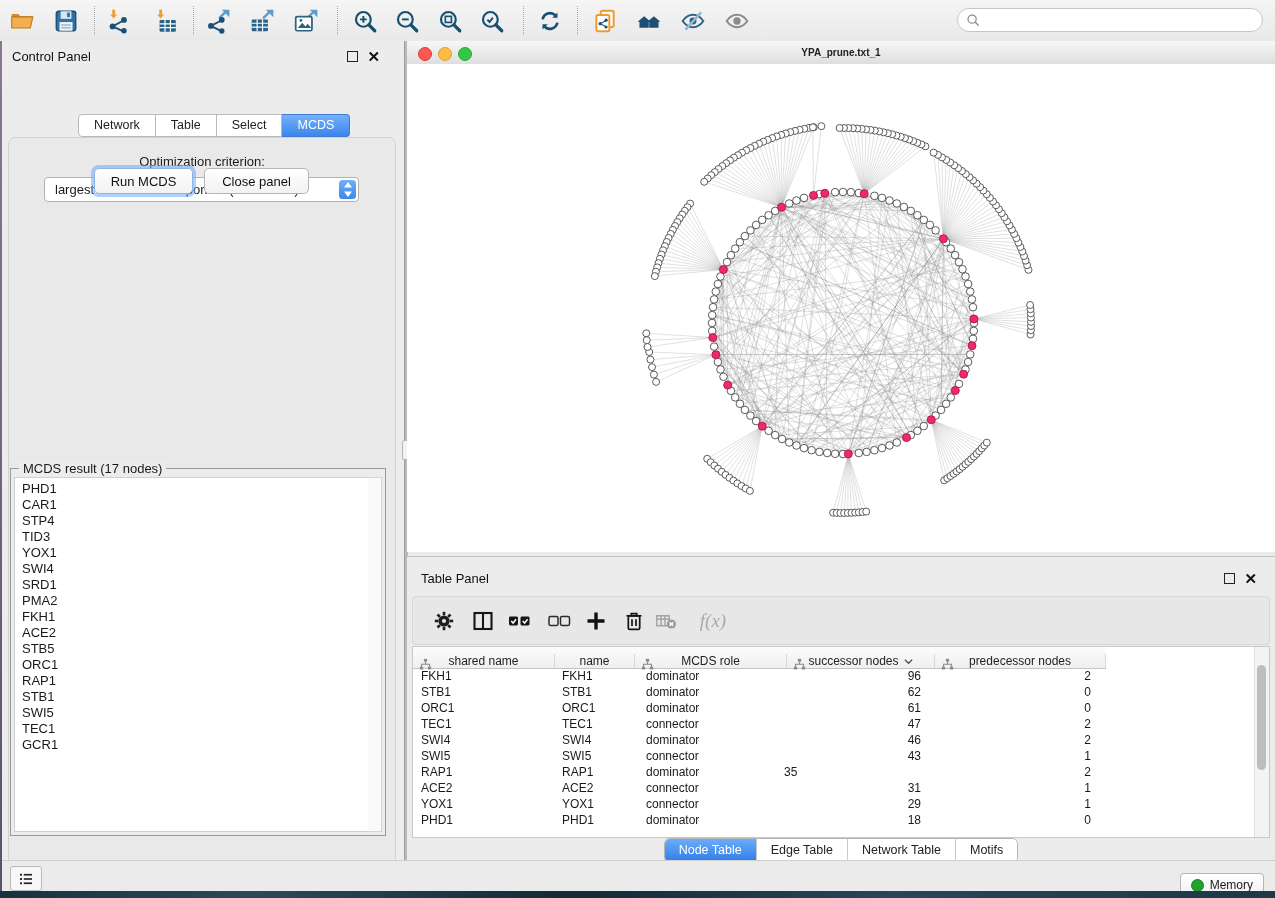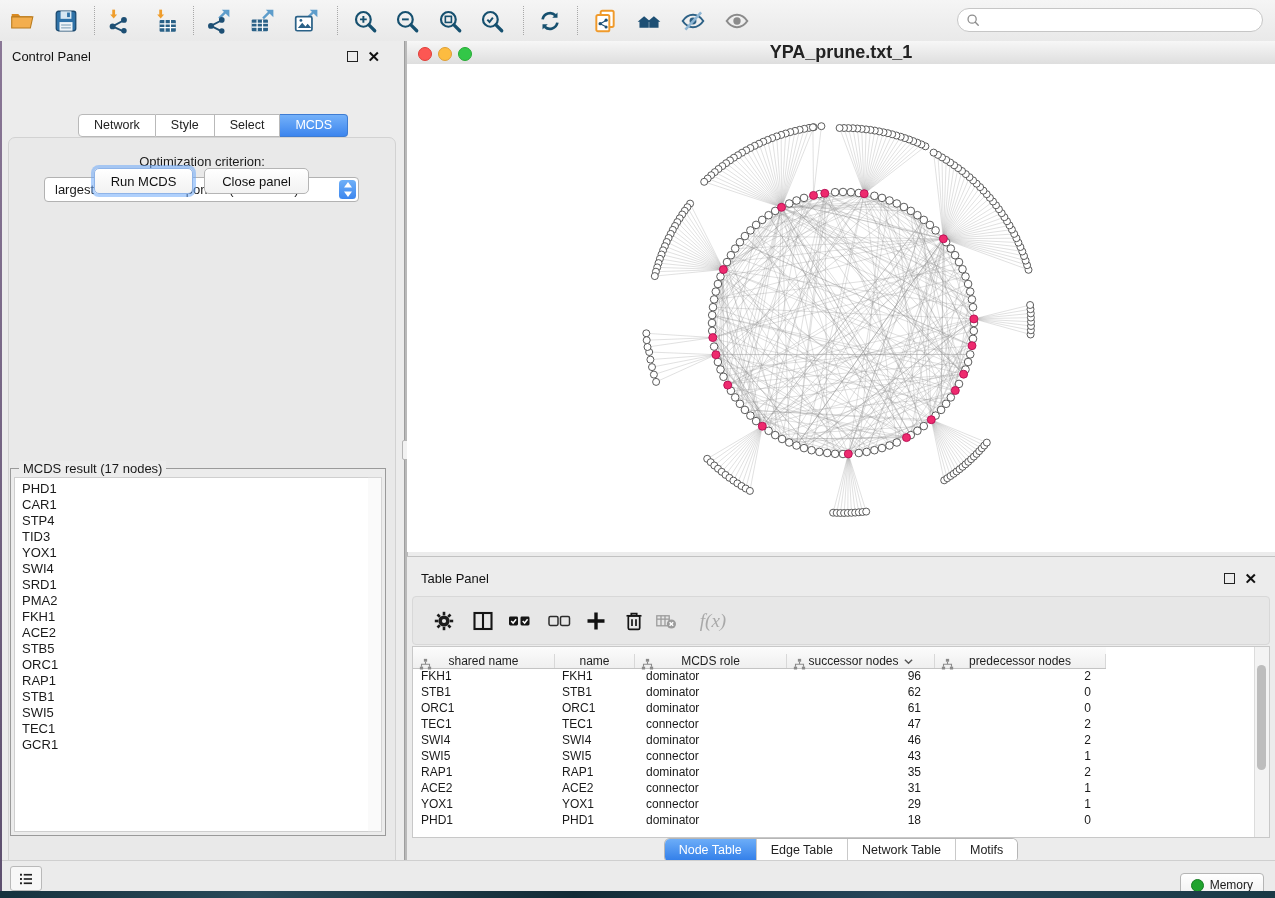--- a/index.html
+++ b/index.html
@@ -41,21 +41,21 @@
   .mcds-list{position:absolute;left:3px;top:8px;right:16px;bottom:3px;background:#fff;border:1px solid #cfcfcf;
              font-size:13px;line-height:16px;padding:3px 0 0 7px;overflow:hidden;}
   .mcds-scroll{position:absolute;top:8px;right:3px;bottom:3px;width:13px;background:#fafafa;border:1px solid #d5d5d5;border-left:none;}
   
   .vdivider{position:absolute;left:404px;top:41px;width:3px;height:819px;background:#b9b9b9;border-left:1px solid #9e9e9e;}
   .vhandle{position:absolute;left:402px;top:440px;width:8px;height:18px;background:#f2f2f2;border:1px solid #b5b5b5;border-radius:2px;}
   
   .netwin{position:absolute;left:407px;top:41px;width:868px;height:511px;}
   .nettitle{position:absolute;left:0;top:0;width:100%;height:23px;background:linear-gradient(#f7f7f7,#dedede);
             border-bottom:1px solid #b5b5b5;}
-  .nettitle .t{width:100%;text-align:center;font-size:18px;font-weight:bold;line-height:23px;color:#222;}
+  .nettitle .t{width:100%;text-align:center;font-size:10px;font-weight:bold;line-height:23px;color:#222;}
   .light{position:absolute;top:5.5px;width:12px;height:12px;border-radius:50%;}
   .netcanvas{position:absolute;left:0;top:23px;width:868px;height:488px;background:#fff;}
   
   .tpanel{position:absolute;left:407px;top:556px;width:868px;height:308px;background:#ececec;border-top:1px solid #c2c2c2;}
   .ttoolbar{position:absolute;left:5px;top:39px;width:856px;height:47px;background:#e7e7e7;
             border:1px solid #d8d8d8;border-radius:4px;}
   .tico{position:absolute;top:9px;width:30px;height:30px;display:flex;align-items:center;justify-content:center;}
   .fx{font-family:"Liberation Serif",serif;font-style:italic;font-size:19px;color:#a9a9a9;}
   .ttable{position:absolute;left:5px;top:89px;width:856px;height:190px;background:#fff;border:1px solid #c8c8c8;}
   .thead{position:absolute;left:0;top:0;height:21px;display:flex;background:linear-gradient(#fcfcfc,#efefef);
@@ -242,21 +242,21 @@
   </div>
 
   <div class="cpanel">
     <div class="panel-title" style="left:12px;top:8px">Control Panel</div>
     <div class="wbtns" style="right:24px;top:10px">
       <span class="float-ic"></span>
       <span class="close-ic">✕</span>
     </div>
     <div class="cp-tabs" id="cp-tabs">
         <span class="tab">Network</span>
-        <span class="tab">Style</span>
+        <span class="tab">Table</span>
         <span class="tab">Select</span>
         <span class="tab active">MCDS</span>
       </div>
     <div class="subpanel"></div>
     <div class="opt-label">Optimization criterion:</div>
     <div class="dropdown">
       <span class="val">largest connected component (undirected)</span>
       <span class="spinner">
         <svg width="10" height="7" viewBox="0 0 10 7">
             <path d="M5 0l4 5.5H1z" fill="#fff"></path>
@@ -1207,21 +1207,21 @@
             <div class="td" style="width: 141px; padding-left: 8px; box-sizing: border-box;">SWI5</div>
             <div class="td" style="width: 79px; padding-left: 8px; box-sizing: border-box;">SWI5</div>
             <div class="td" style="width: 151px; padding-left: 13px; box-sizing: border-box;">connector</div>
             <div class="td" style="width: 147px; text-align: right; padding-right: 10px; box-sizing: border-box;">43</div>
             <div class="td" style="width: 170px; text-align: right; padding-right: 10px; box-sizing: border-box;">1</div>
           </div>
           <div class="trow">
             <div class="td" style="width: 141px; padding-left: 8px; box-sizing: border-box;">RAP1</div>
             <div class="td" style="width: 79px; padding-left: 8px; box-sizing: border-box;">RAP1</div>
             <div class="td" style="width: 151px; padding-left: 13px; box-sizing: border-box;">dominator</div>
-            <div class="td" style="width: 147px; text-align: right; padding-right: 10px; box-sizing: border-box;">35</div>
+            <div class="td" style="width: 147px; padding-right: 10px; box-sizing: border-box;">35</div>
             <div class="td" style="width: 170px; text-align: right; padding-right: 10px; box-sizing: border-box;">2</div>
           </div>
           <div class="trow">
             <div class="td" style="width: 141px; padding-left: 8px; box-sizing: border-box;">ACE2</div>
             <div class="td" style="width: 79px; padding-left: 8px; box-sizing: border-box;">ACE2</div>
             <div class="td" style="width: 151px; padding-left: 13px; box-sizing: border-box;">connector</div>
             <div class="td" style="width: 147px; text-align: right; padding-right: 10px; box-sizing: border-box;">31</div>
             <div class="td" style="width: 170px; text-align: right; padding-right: 10px; box-sizing: border-box;">1</div>
           </div>
           <div class="trow">

